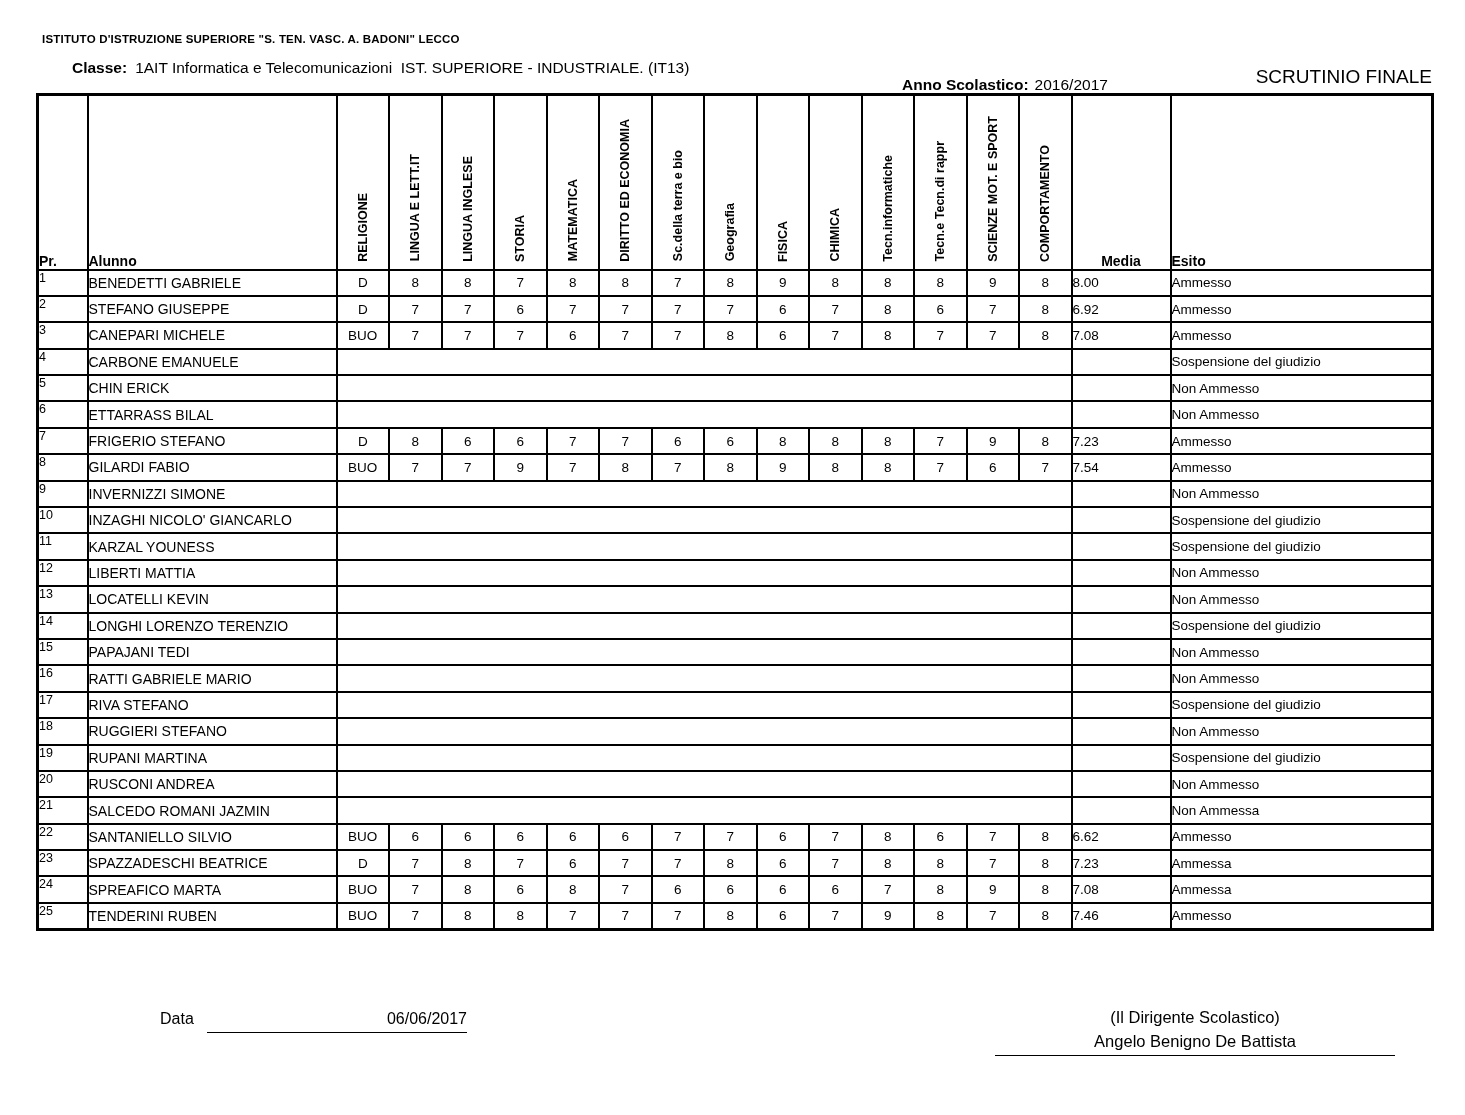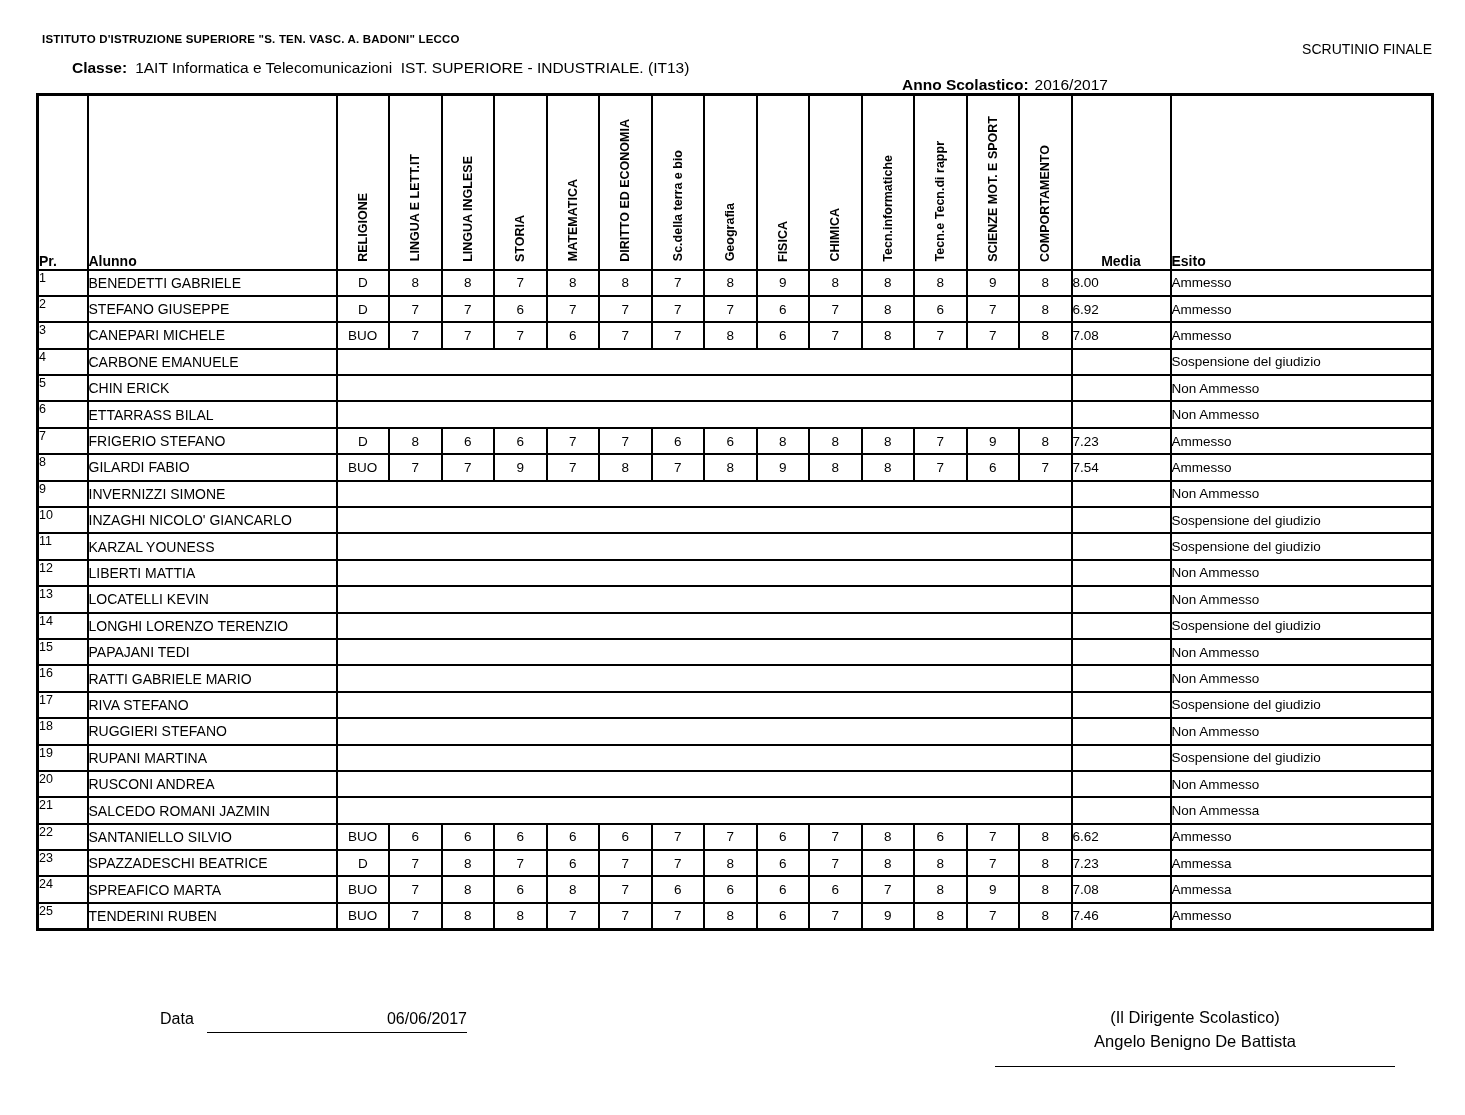--- a/index.html
+++ b/index.html
@@ -9,21 +9,21 @@
     -webkit-font-smoothing:antialiased;
   }
   .institute {
     position:absolute; left:42px; top:33px;
     font-weight:bold; font-size:11.5px; letter-spacing:0.2px;
   }
   .class-line { position:absolute; left:72px; top:59px; font-size:15.5px; white-space:pre; }
   .class-line b { margin-right:8px; }
   .anno-line  { position:absolute; left:902px; top:76px; font-size:15.5px; }
   .anno-line b { margin-right:6px; }
-  .scrutinio  { position:absolute; top:41px; right:33px; font-size:14px; }
+  .scrutinio  { position:absolute; top:66px; right:33px; font-size:19px; }
 
   table.marks {
     position:absolute; left:36px; top:93px; width:1395px;
     border-collapse:collapse; table-layout:fixed;
     border:3px solid #000;
   }
   table.marks th, table.marks td { border:2px solid #000; padding:0; overflow:hidden; }
 
   tr.head-row { height:175px; }
   th.corner-pr, th.corner-alunno, th.media-h, th.esito-h {
@@ -49,21 +49,21 @@
   .footer-data-line {
     position:absolute; left:207px; top:1006px; width:260px; height:26px;
     border-bottom:1.5px solid #000; text-align:right; font-size:16px; line-height:26px;
   }
   .dirigente-title {
     position:absolute; left:995px; top:1008px; width:400px;
     text-align:center; font-size:16.5px;
   }
   .dirigente-name {
     position:absolute; left:995px; top:1032px; width:400px;
-    text-align:center; font-size:16.5px; padding-bottom:15px;
+    text-align:center; font-size:16.5px; padding-bottom:4px;
     border-bottom:1.5px solid #000;
   }
 </style>
 </head>
 <body>
 
 <div class="institute">ISTITUTO D'ISTRUZIONE SUPERIORE "S. TEN. VASC. A. BADONI" LECCO</div>
 
 <div class="class-line"><b>Classe:</b><span>1AIT Informatica e Telecomunicazioni  IST. SUPERIORE - INDUSTRIALE. (IT13)</span></div>
 

